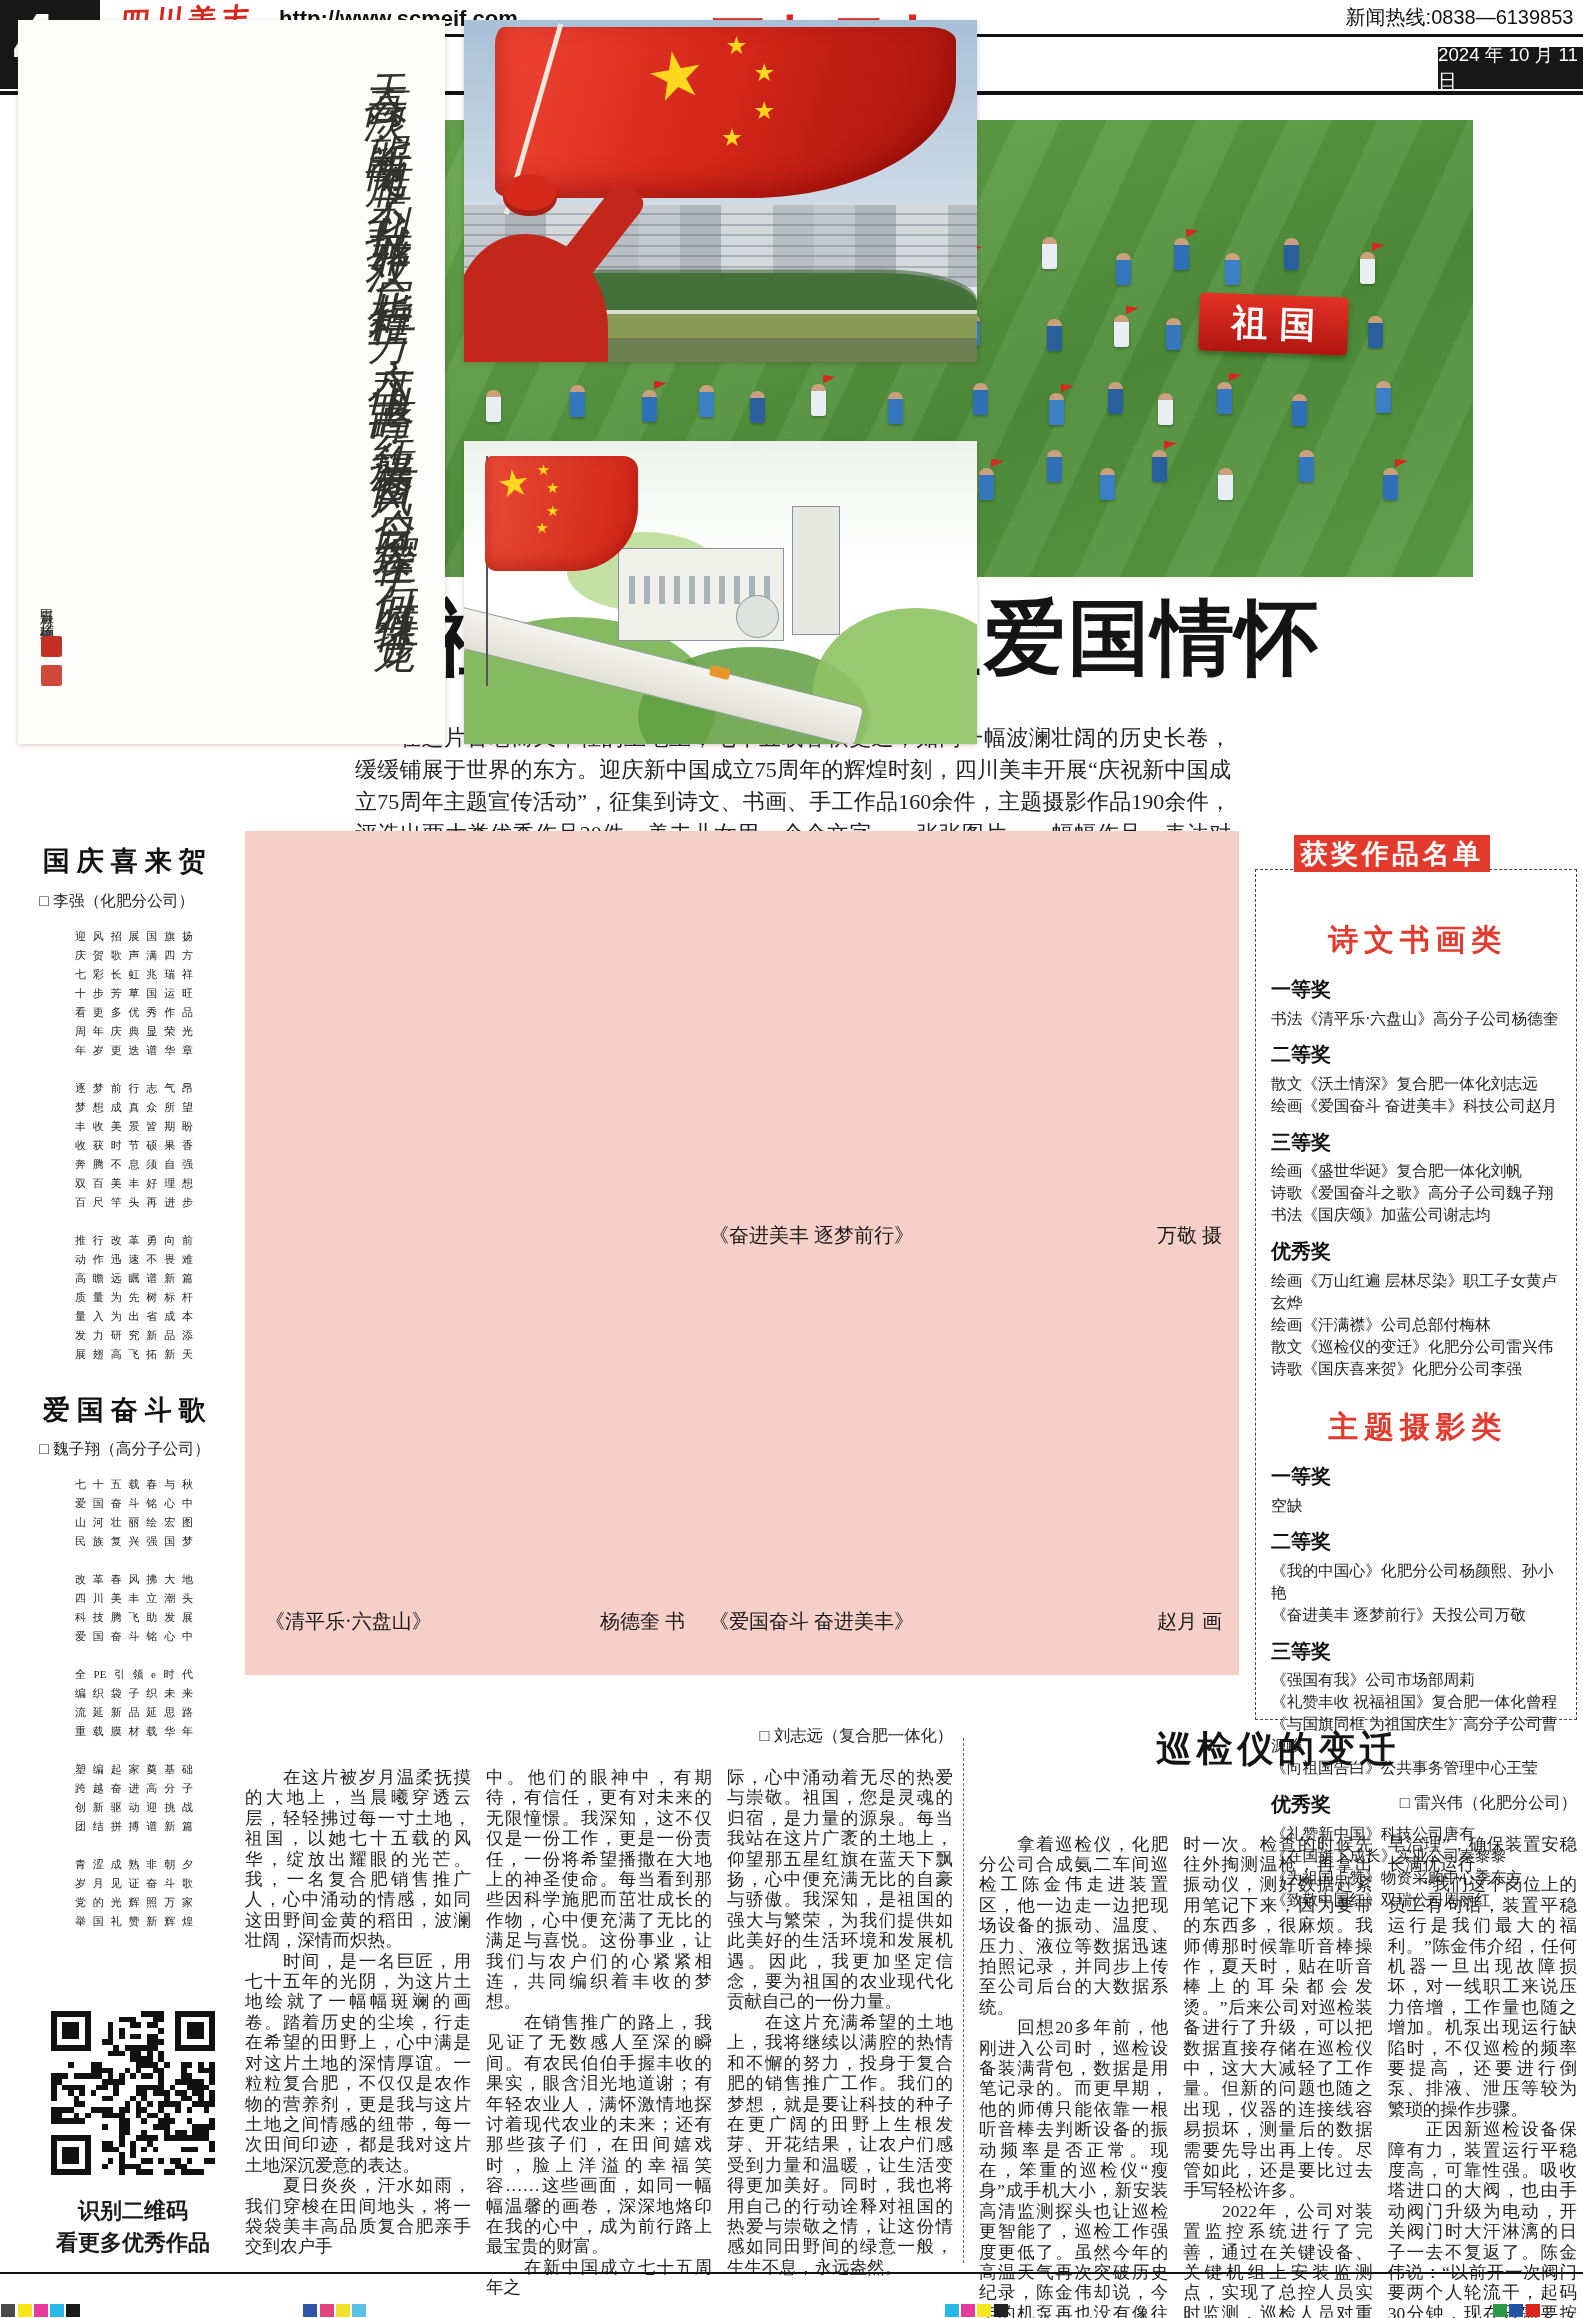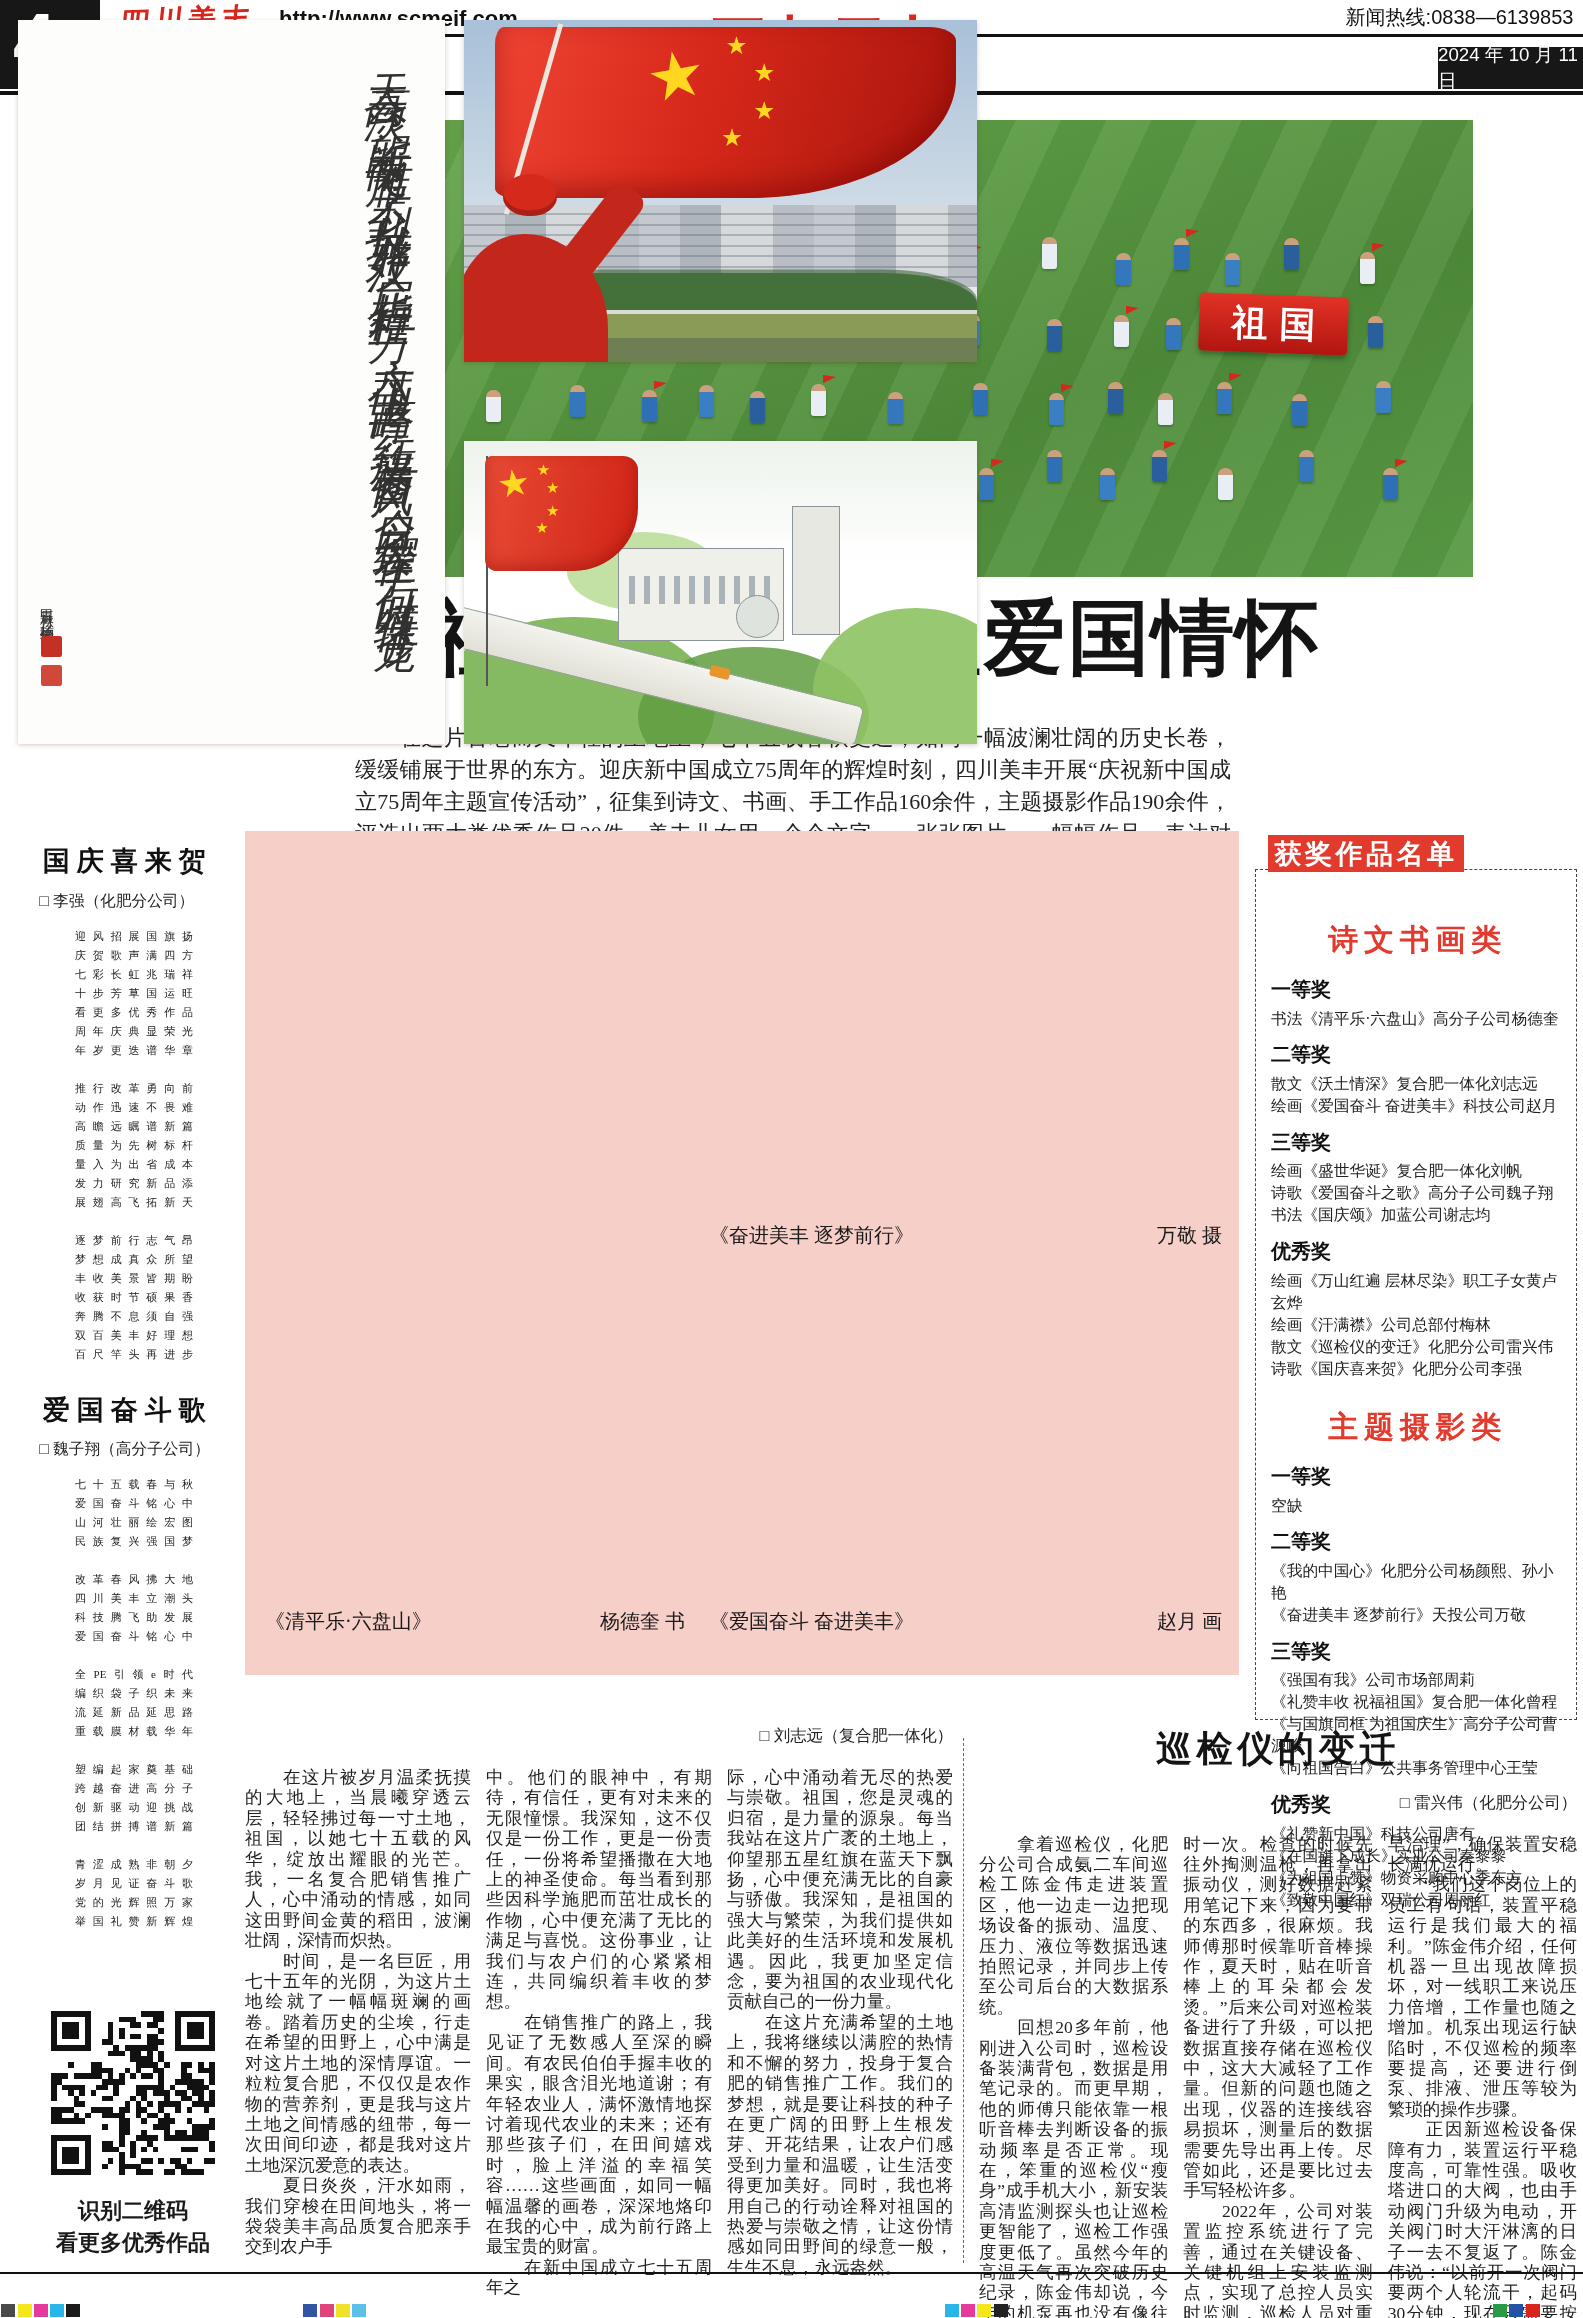--- a/index.html
+++ b/index.html
@@ -96,21 +96,21 @@
   .pt-pole{position:absolute;left:4.2%;top:5%;width:2.9px;height:76%;background:#555;}
   .pt-car{position:absolute;left:48%;bottom:22%;width:20px;height:10.5px;background:#e8962c;border-radius:2.9px;transform:rotate(14deg);}
   .art-caption-row{position:absolute;display:flex;justify-content:space-between;font-size:20px;color:#1a1a1a;font-family:"Liberation Serif",serif;}
   .cap-calli{left:265px;top:1608px;width:420px;}
   .cap-photo{left:709px;top:1222px;width:513px;}
   .cap-painting{left:709px;top:1608px;width:513px;}
 
   
   .awards-box{position:absolute;left:1255px;top:869px;width:322px;height:851px;border:1.7px dashed #444;box-sizing:border-box;
     padding:37px 11.7px 0 15px;}
-  .awards-title-box{position:absolute;left:1268px;top:835px;width:196px;height:37px;background:#e33a2e;color:#fff;
+  .awards-title-box{position:absolute;left:1294px;top:835px;width:196px;height:37px;background:#e33a2e;color:#fff;
     display:flex;align-items:center;justify-content:center;font:bold 27px "Liberation Sans",sans-serif;letter-spacing:3.5px;z-index:2;}
   .award-category{text-align:center;font:bold 30px "Liberation Sans",sans-serif;color:#e33a2e;letter-spacing:5.8px;margin:13px 0 15px;}
   .award-rank{font:bold 20px "Liberation Sans",sans-serif;margin:11.7px 0 4.7px;color:#111;}
   .award-entry{font-size:15.7px;line-height:22px;color:#222;}
 
   
   .article{position:absolute;top:1725px;}
   .article-1{left:245px;width:708px;}
   .article-2{left:979px;width:598px;}
   .article-title{text-align:center;font:bold 36px "Liberation Sans",sans-serif;letter-spacing:4.7px;color:#141414;margin:0 0 17.5px;}
@@ -240,36 +240,36 @@
       <div class="poem-stanza">
         <div class="poem-line">迎风招展国旗扬</div>
         <div class="poem-line">庆贺歌声满四方</div>
         <div class="poem-line">七彩长虹兆瑞祥</div>
         <div class="poem-line">十步芳草国运旺</div>
         <div class="poem-line">看更多优秀作品</div>
         <div class="poem-line">周年庆典显荣光</div>
         <div class="poem-line">年岁更迭谱华章</div>
       </div>
       <div class="poem-stanza">
+        <div class="poem-line">逐梦前行志气昂</div>
+        <div class="poem-line">梦想成真众所望</div>
+        <div class="poem-line">丰收美景皆期盼</div>
+        <div class="poem-line">收获时节硕果香</div>
+        <div class="poem-line">奔腾不息须自强</div>
+        <div class="poem-line">双百美丰好理想</div>
+        <div class="poem-line">百尺竿头再进步</div>
+      </div>
+      <div class="poem-stanza">
         <div class="poem-line">推行改革勇向前</div>
         <div class="poem-line">动作迅速不畏难</div>
         <div class="poem-line">高瞻远瞩谱新篇</div>
         <div class="poem-line">质量为先树标杆</div>
         <div class="poem-line">量入为出省成本</div>
         <div class="poem-line">发力研究新品添</div>
         <div class="poem-line">展翅高飞拓新天</div>
-      </div>
-      <div class="poem-stanza">
-        <div class="poem-line">逐梦前行志气昂</div>
-        <div class="poem-line">梦想成真众所望</div>
-        <div class="poem-line">丰收美景皆期盼</div>
-        <div class="poem-line">收获时节硕果香</div>
-        <div class="poem-line">奔腾不息须自强</div>
-        <div class="poem-line">双百美丰好理想</div>
-        <div class="poem-line">百尺竿头再进步</div>
       </div>
     </div>
     <div class="poem">
       <div class="poem-title">爱国奋斗歌</div>
       <div class="poem-author">□ 魏子翔（高分子公司）</div>
       <div class="poem-stanza">
         <div class="poem-line">七十五载春与秋</div>
         <div class="poem-line">爱国奋斗铭心中</div>
         <div class="poem-line">山河壮丽绘宏图</div>
         <div class="poem-line">民族复兴强国梦</div>

